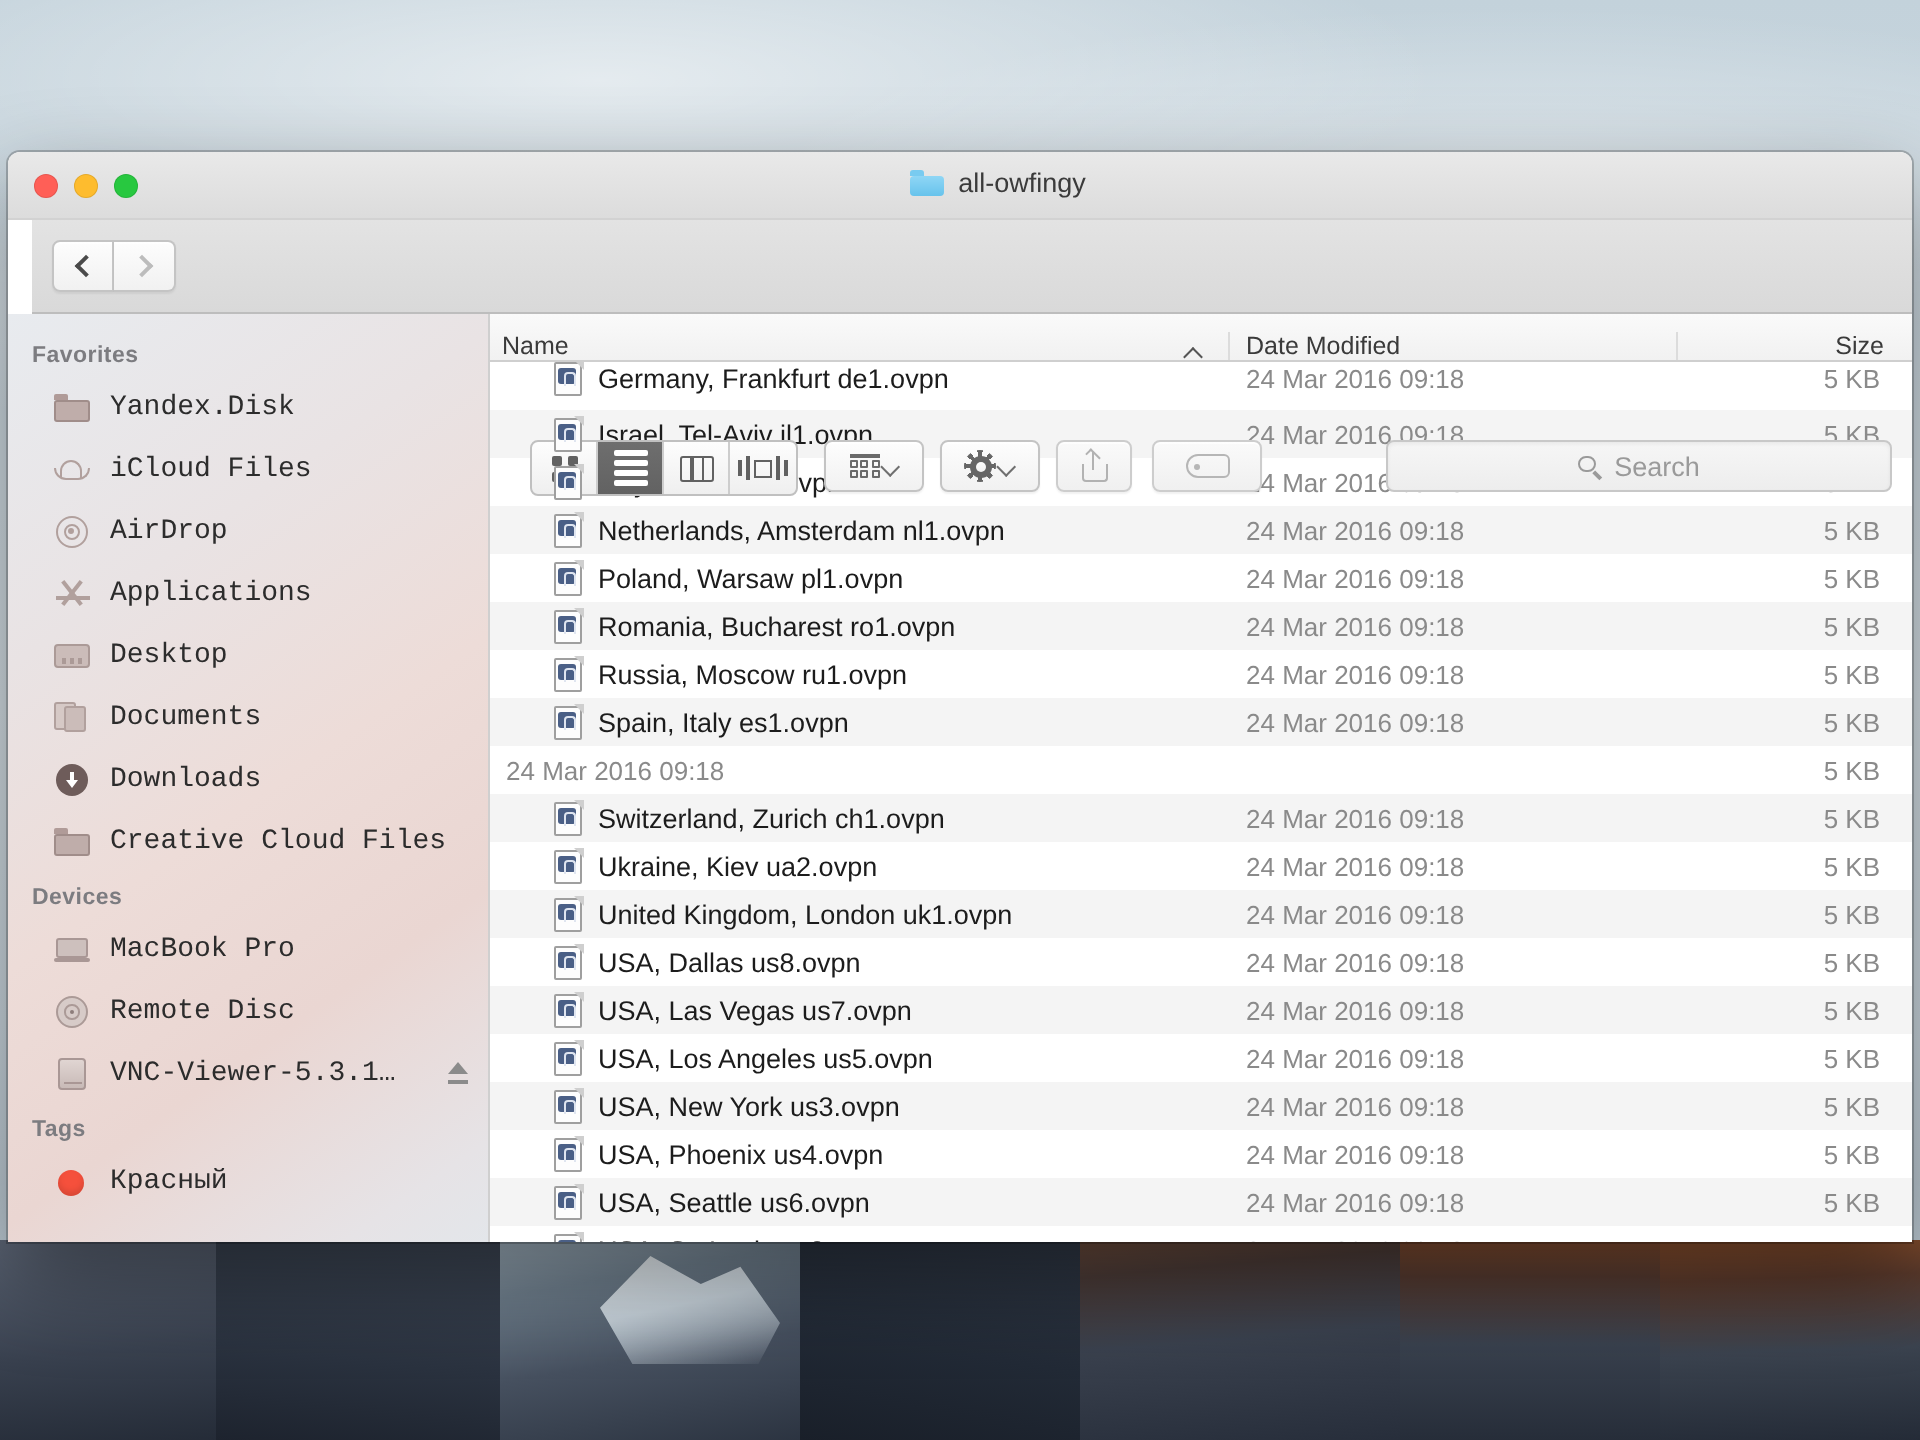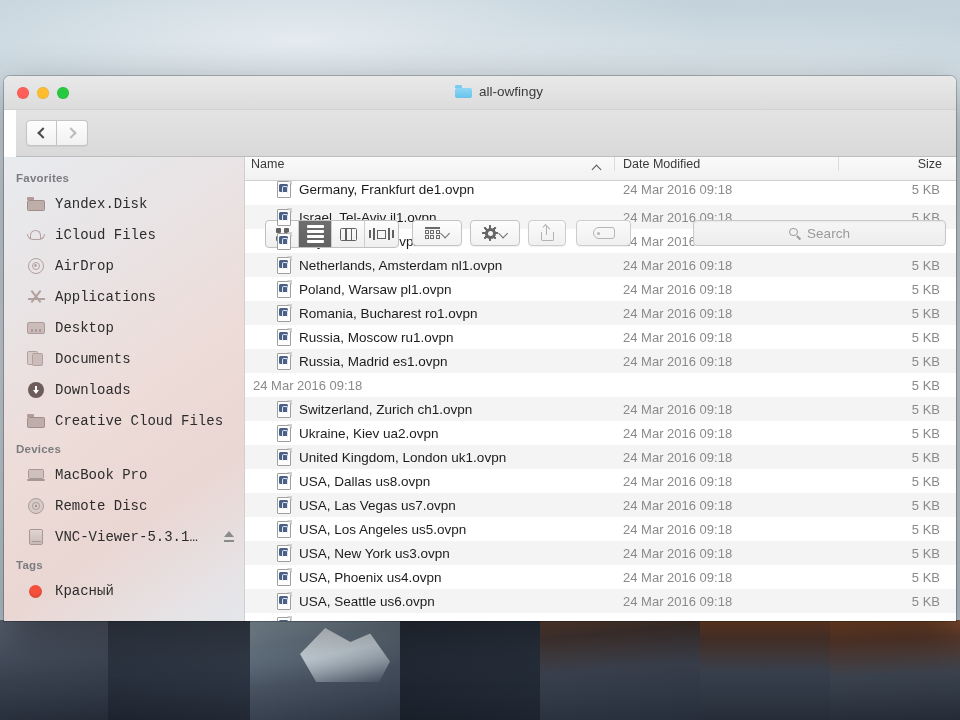--- a/index.html
+++ b/index.html
@@ -266,21 +266,21 @@
   .gl-drive { position:absolute; left:2px; top:1px; width:14px; height:16px;
               border:1.5px solid #a99795; border-radius:2px;
               background:linear-gradient(180deg,#e0d5d2,#c8bab7); }
   .gl-drive i { position:absolute; left:2px; bottom:2px; width:9px; height:1.5px; background:#a99795; }
   .gl-dot { position:absolute; left:2px; top:3px; width:13px; height:13px; border-radius:50%;
             background:#f5503c; box-shadow:inset 0 -2px 3px rgba(0,0,0,.12); }
 
   
   .filelist { flex:1 1 auto; min-width:0; background:#fff; display:flex; flex-direction:column; }
   .colheader {
-    height:24px; flex:0 0 24px; display:flex; align-items:flex-start;
+    height:24px; flex:0 0 24px; display:flex; align-items:flex-end;
     background:linear-gradient(180deg,#fafafa,#f1f1f1);
     border-bottom:1px solid #cfcfcf; position:relative;
   }
   .col { display:flex; align-items:center; font-size:12.5px; color:#3a3a3a;
          border-right:1px solid #dcdcdc; position:relative; }
   .col.name { flex:0 0 370px; padding-left:6px; }
   .col.date { flex:0 0 224px; padding-left:8px; }
   .col.size { flex:1 1 auto; justify-content:flex-end; padding-right:14px; border-right:none; }
   .sortchev {
     position:absolute; right:14px; top:9px;
@@ -671,21 +671,21 @@
           <div class="cell-size">5 KB</div>
         </div>
 
         <div class="row even">
           <div class="cell-name">
             <span class="ovpn-ico">
                 <span class="page"></span>
                 <span class="badge"></span>
                 <span class="fold"></span>
               </span>
-            <span>Russia, Madrid es1.ovpn</span>
+            <span>Spain, Italy es1.ovpn</span>
           </div>
           <div class="cell-date">24 Mar 2016 09:18</div>
           <div class="cell-size">5 KB</div>
         </div>
 
         <div class="row odd">
           <div class="cell-date">24 Mar 2016 09:18</div>
           <div class="cell-size">5 KB</div>
         </div>
 

